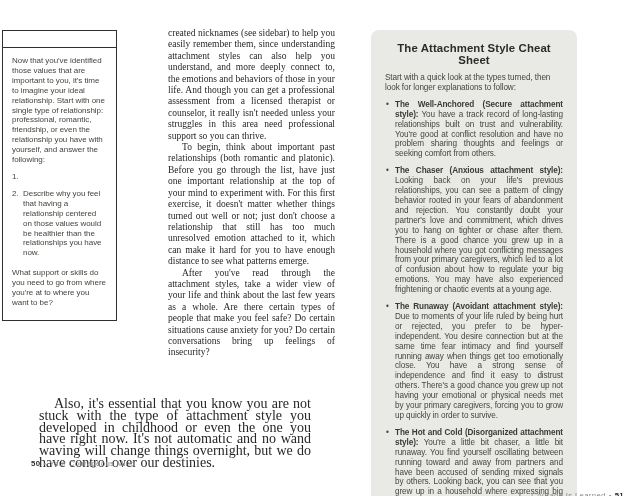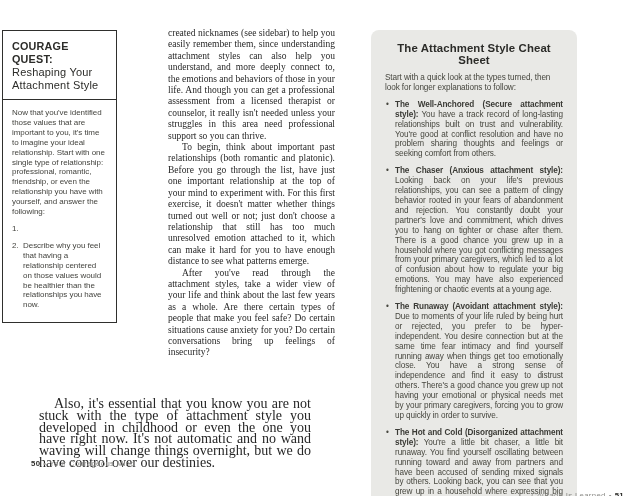--- a/index.html
+++ b/index.html
@@ -60,35 +60,32 @@
   }
   .bullet-item::before{content:"\2022";position:absolute;left:1px;top:0;color:#47473f;}
   .bullet-lead{font-weight:bold;color:#3a3a35;}
 </style>
 </head>
 <body>
 
 <div class="spread">
 
   <aside class="sidebar-box">
-    <h2 class="sidebar-title">
-      <span class="t1">COURAGE QUEST:</span>
-      <span class="t2">Reshaping Your Attachment Style</span>
-    </h2>
     <hr class="sidebar-rule">
     <p>Now that you've identified those values that are important to you, it's time to imagine your ideal relationship. Start with one single type of relationship: professional, romantic, friendship, or even the relationship you have with yourself, and answer the following:</p>
     <ol class="sb-list">
       <li class="sb-item">
         <span class="sb-num">1.</span>
       </li>
       <li class="sb-item">
         <span class="sb-num">2.</span>
         <span>Describe why you feel that having a relationship centered on those values would be healthier than the relationships you have now.</span>
       </li>
     </ol>
+    <p class="sb-outro">What support or skills do you need to go from where you're at to where you want to be?</p>
   </aside>
 
   <section class="column">
     <p>created nicknames (see sidebar) to help you easily remember them, since understanding attachment styles can also help you understand, and more deeply connect to, the emotions and behaviors of those in your life. And though you can get a professional assessment from a licensed therapist or counselor, it really isn't needed unless your struggles in this area need professional support so you can thrive.</p>
     <p>To begin, think about important past relationships (both romantic and platonic). Before you go through the list, have just one important relationship at the top of your mind to experiment with. For this first exercise, it doesn't matter whether things turned out well or not; just don't choose a relationship that still has too much unresolved emotion attached to it, which can make it hard for you to have enough distance to see what patterns emerge.</p>
     <p>After you've read through the attachment styles, take a wider view of your life and think about the last few years as a whole. Are there certain types of people that make you feel safe? Do certain situations cause anxiety for you? Do certain conversations bring up feelings of insecurity?</p>
   </section>
 
   <p class="bottom-para">Also, it's essential that you know you are not stuck with the type of attachment style you developed in childhood or even the one you have right now. It's not automatic and no wand waving will change things overnight, but we do have control over our destinies.</p>
 

